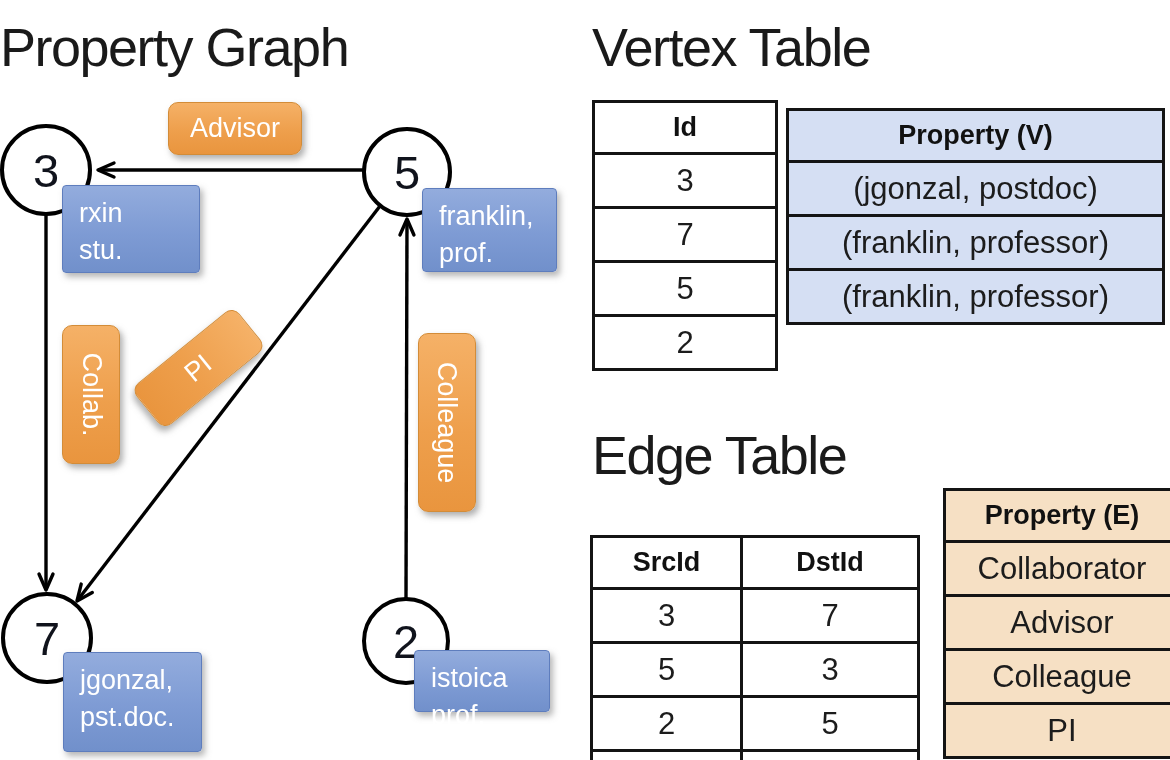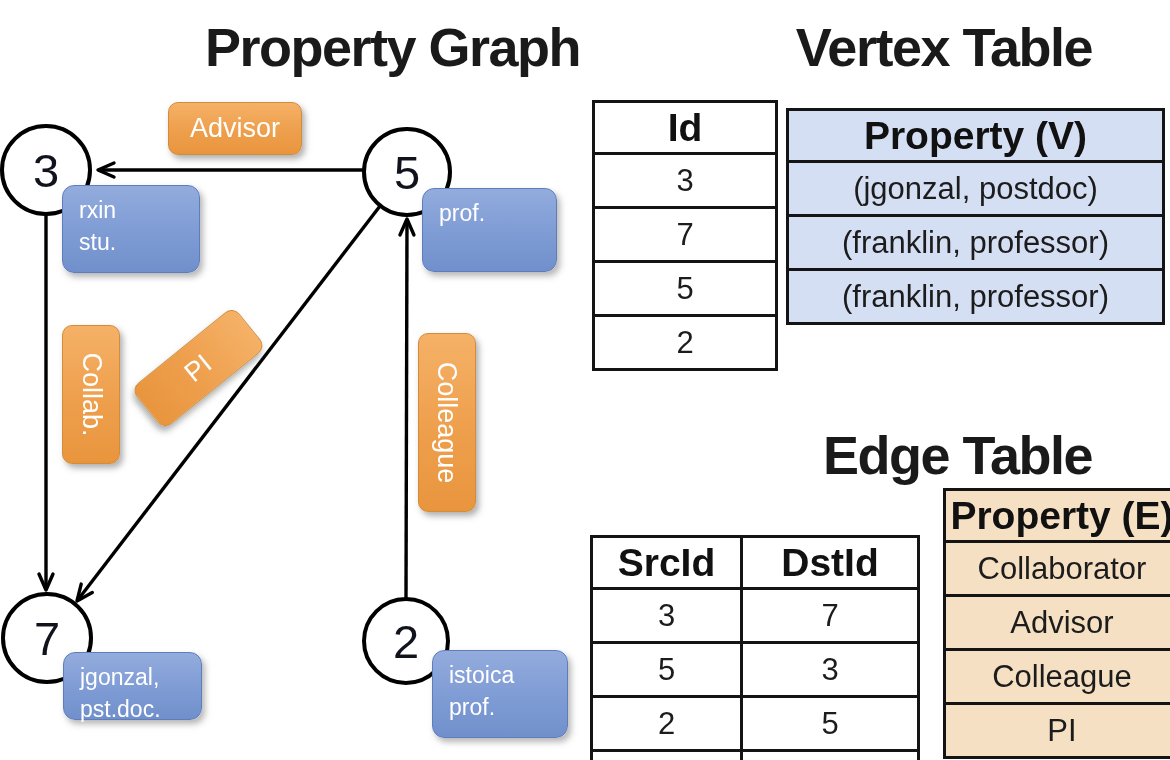--- a/index.html
+++ b/index.html
@@ -1,21 +1,21 @@
 <!DOCTYPE html>
 <html><head>
 <meta charset="utf-8">
 <style>
   html,body{margin:0;padding:0;background:#ffffff;}
   .stage{
     position:relative;width:1170px;height:760px;overflow:hidden;
     background:#ffffff;font-family:"Liberation Sans",sans-serif;color:#161616;
   }
   .title{
-    position:absolute;text-align:right;font-size:54px;font-weight:700;
+    position:absolute;text-align:left;font-size:54px;font-weight:400;
     letter-spacing:-1.5px;color:#1a1a1a;white-space:nowrap;
   }
   .title-pg{left:0;top:16px;width:580px;}
   .title-vt{left:592px;top:16px;width:500px;}
   .title-et{left:592px;top:424px;width:500px;}
 
   svg.edges{position:absolute;left:0;top:0;}
 
   .node{
     position:absolute;border:4px solid #000;border-radius:50%;background:#fff;
@@ -28,38 +28,38 @@
     background:linear-gradient(180deg,#f5b167 0%,#ee9f4c 55%,#e9953e 100%);
     border:1px solid #d austin;border:1px solid #d38c38;
     box-shadow:3px 4px 6px rgba(110,110,110,.55);
     display:flex;align-items:center;justify-content:center;
     color:#ffffff;font-size:27px;
   }
   .elabel .rot90{transform:rotate(90deg);white-space:nowrap;}
   .elabel .rotccw{transform:rotate(-90deg);white-space:nowrap;}
 
   .vprop{
-    position:absolute;border-radius:12px;box-sizing:border-box;
+    position:absolute;border-radius:4px;box-sizing:border-box;
     background:linear-gradient(180deg,#93acdd 0%,#7e9bd4 55%,#7190cb 100%);
     border:1px solid #5e7dbd;
     box-shadow:3px 4px 6px rgba(110,110,110,.5);
-    color:#ffffff;font-size:23px;line-height:1.38;
+    color:#ffffff;font-size:27px;line-height:1.38;
     padding:9px 12px 0 16px;
   }
   .vprop span{display:block;}
 
   table.tbl{
     position:absolute;border-collapse:collapse;table-layout:fixed;
     font-family:"Liberation Sans",sans-serif;
   }
   .tbl th,.tbl td{
     border:3px solid #141414;text-align:center;vertical-align:middle;
     height:51px;padding:0;overflow:hidden;white-space:nowrap;
   }
-  .tbl th{font-size:39px;font-weight:700;color:#111;}
+  .tbl th{font-size:27px;font-weight:700;color:#111;}
   .tbl td{font-size:31px;font-weight:400;color:#1c1c1c;}
   .fill-v th,.fill-v td{background:#d5dff3;}
   .fill-e th,.fill-e td{background:#f6e0c4;}
 </style>
 </head>
 <body>
 
 <div class="stage">
 
   <div class="title title-pg">Property Graph</div>
@@ -94,27 +94,28 @@
   </div>
   <div class="elabel" style="left:418px;top:333px;width:58px;height:179px;">
     <span class="rot90">Colleague</span>
   </div>
 
   <div class="vprop" style="left:62px;top:185px;width:138px;height:88px;">
     <span>rxin</span>
     <span>stu.</span>
   </div>
   <div class="vprop" style="left:422px;top:188px;width:135px;height:84px;">
+    <span>franklin,</span>
     <span>prof.</span>
   </div>
-  <div class="vprop" style="left:63px;top:652px;width:139px;height:68px;">
+  <div class="vprop" style="left:63px;top:652px;width:139px;height:100px;">
     <span>jgonzal,</span>
     <span>pst.doc.</span>
   </div>
-  <div class="vprop" style="left:432px;top:650px;width:136px;height:88px;">
+  <div class="vprop" style="left:414px;top:650px;width:136px;height:62px;">
     <span>istoica</span>
     <span>prof.</span>
   </div>
 
   <table class="tbl" style="left:592px;top:100px;width:186px;">
     <tbody>
         <tr>
           <th style="height:49px;">Id</th>
         </tr>
     <tr>

